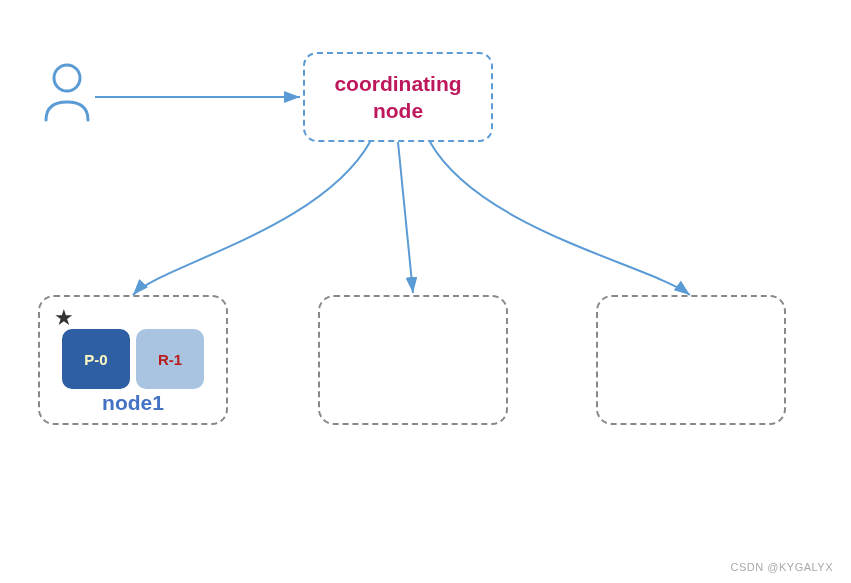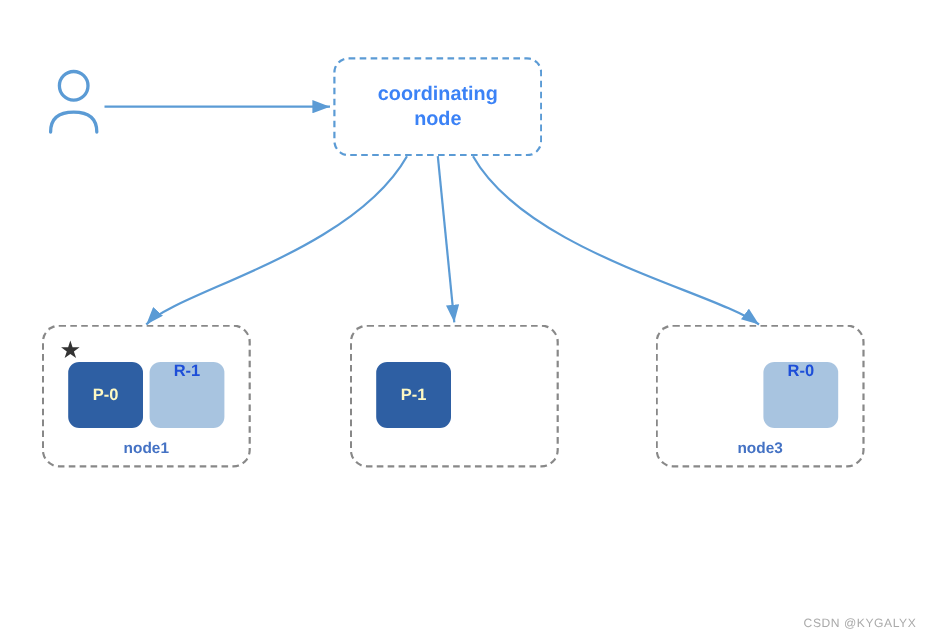--- a/index.html
+++ b/index.html
@@ -34,22 +34,22 @@
       left: 303px;
       top: 52px;
       width: 190px;
       height: 90px;
       border: 2.5px dashed #5b9bd5;
       border-radius: 14px;
       display: flex;
       align-items: center;
       justify-content: center;
       text-align: center;
-      color: #3b82f6;
-      font-size: 18px;
+      color: #be185d;
+      font-size: 21px;
       font-weight: 600;
       line-height: 1.3;
       background: transparent;
     }
 
     
     .node-box {
       position: absolute;
       border: 2.5px dashed #888;
       border-radius: 16px;
@@ -78,21 +78,21 @@
     }
 
     
     .node-label {
       position: absolute;
       bottom: 8px;
       left: 0;
       right: 0;
       text-align: center;
       color: #4472c4;
-      font-size: 14px;
+      font-size: 21px;
       font-weight: 600;
     }
 
     
     .shard-primary {
       position: absolute;
       top: 32px;
       left: 22px;
       width: 68px;
       height: 60px;
@@ -109,22 +109,23 @@
     
     .shard-replica {
       position: absolute;
       top: 32px;
       right: 22px;
       width: 68px;
       height: 60px;
       background: #a8c4e0;
       border-radius: 10px;
       display: flex;
+      align-items: center;
       justify-content: center;
-      color: #1d4ed8;
+      color: #b91c1c;
       font-size: 15px;
       font-weight: 700;
     }
 
     
     .star-icon {
       position: absolute;
       top: 8px;
       left: 14px;
       font-size: 22px;
@@ -174,30 +175,23 @@
     <div class="shard-primary">
       <span>P-0</span>
     </div>
     <div class="shard-replica">
       <span>R-1</span>
     </div>
     <div class="node-label">node1</div>
   </div>
 
   <div class="node-box node2-box">
-    <div class="shard-primary">
-      <span>P-1</span>
-    </div>
   </div>
 
   <div class="node-box node3-box">
-    <div class="shard-replica">
-      <span>R-0</span>
-    </div>
-    <div class="node-label">node3</div>
   </div>
 
   <svg class="arrows-svg" xmlns="http://www.w3.org/2000/svg">
     <defs>
       <marker id="arrowhead" markerWidth="8" markerHeight="6" refX="8" refY="3" orient="auto">
         <polygon points="0 0, 8 3, 0 6" fill="#5b9bd5"></polygon>
       </marker>
     </defs>
 
     <line x1="95" y1="97" x2="300" y2="97" stroke="#5b9bd5" stroke-width="2" marker-end="url(#arrowhead)"></line>

